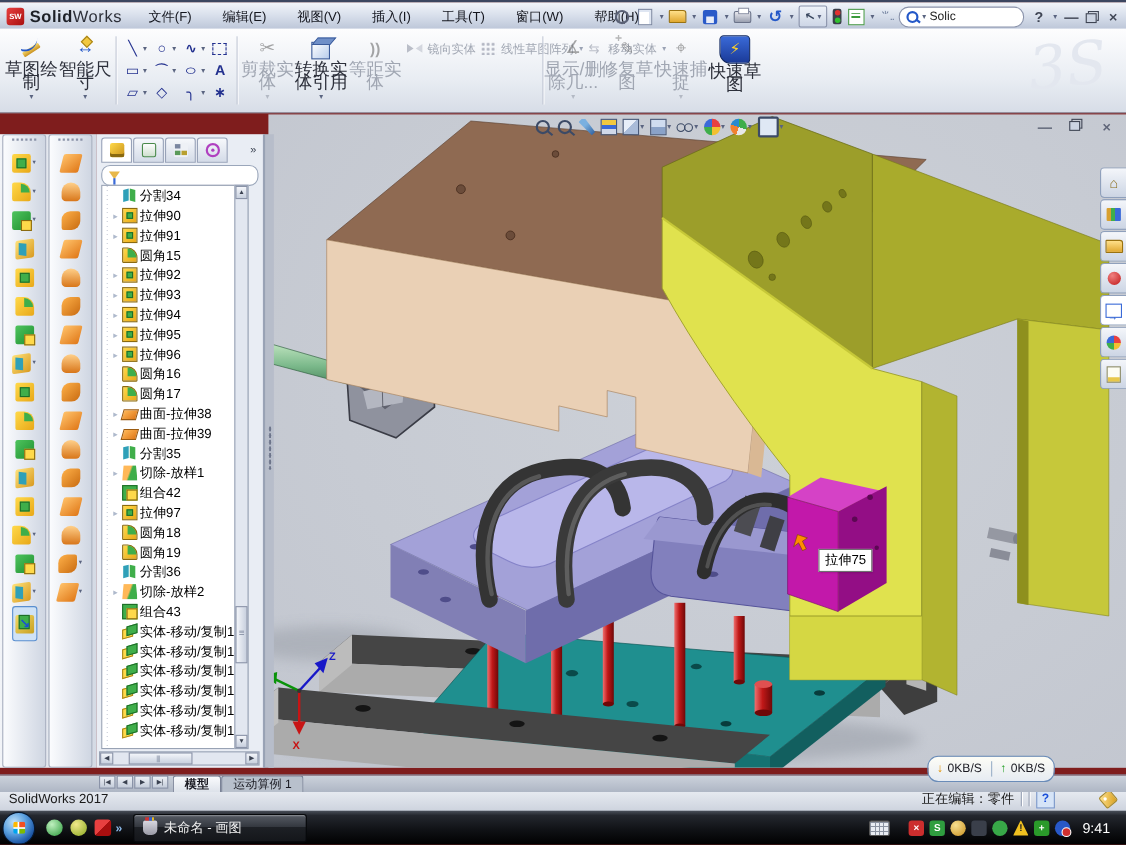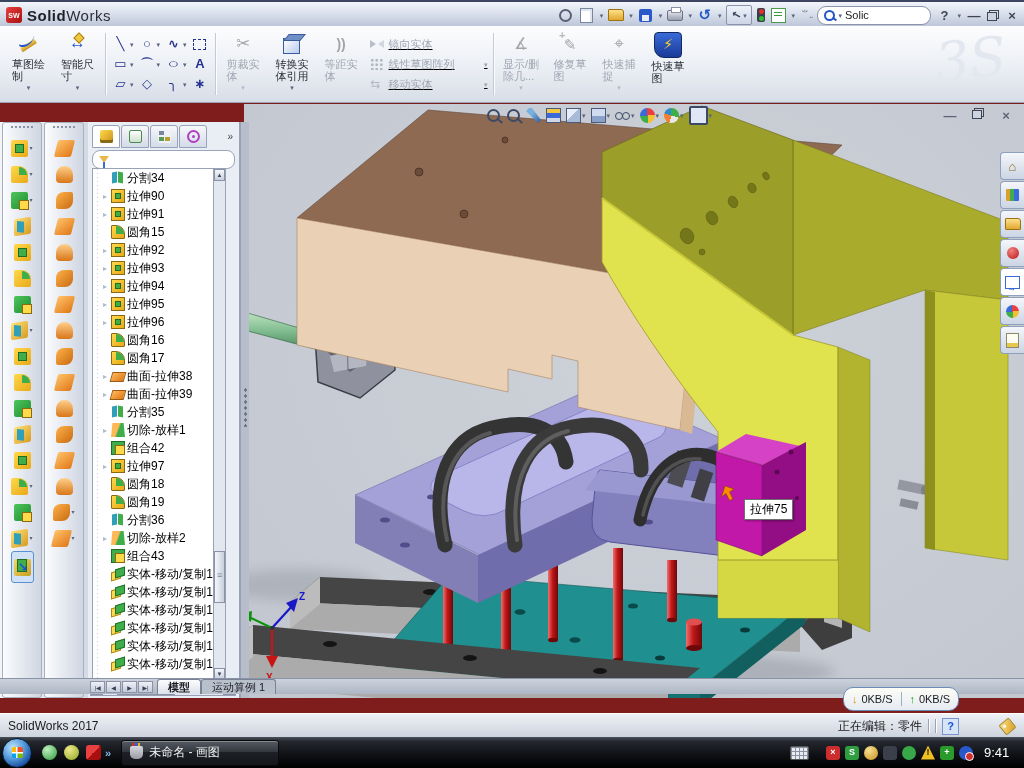--- a/index.html
+++ b/index.html
@@ -47,21 +47,21 @@
   .wb-res{position:relative;width:12px;height:11px;}
   .wb-res::before{content:"";position:absolute;right:0;top:0;width:8px;height:7px;border:1.5px solid #3f4554;}
   .wb-res::after{content:"";position:absolute;left:0;bottom:0;width:8px;height:7px;border:1.5px solid #3f4554;background:#ccd4e2;}
   
   #ribbon{position:absolute;left:0;top:26px;width:1024px;height:77px;
     background:linear-gradient(#fdfdfe,#e9edf3 60%,#d7dde7);border-bottom:1px solid #9aa2b4;
     display:flex;align-items:flex-start;padding:4px 0 0 4px;box-sizing:border-box;}
   #dswm{position:absolute;right:18px;top:2px;font-family:"DejaVu Serif","Liberation Serif",serif;
     font-style:italic;font-size:54px;color:#e3e7ef;transform:rotate(-6deg);pointer-events:none;}
   .rbig{width:47px;display:flex;flex-direction:column;align-items:center;margin:2px 1px 0 1px;}
-  .rbig .rlabel{font-size:11px;line-height:12px;color:#2c2f3a;margin-top:2px;white-space:nowrap;}
+  .rbig .rlabel{font-size:16px;line-height:12px;text-align:center;color:#2c2f3a;margin-top:2px;white-space:nowrap;}
   .rbig.dis .rlabel{color:#a0a6b2;}
   .rbig .rdd{font-size:7px;color:#5a6480;margin-top:2px;}
   .rbig.dis .rdd{color:#b3b9c4;}
   .ric{width:26px;height:24px;position:relative;}
   .rbig.dis .ric{filter:grayscale(1) opacity(.5);}
   .ric.pencil::before{content:"";position:absolute;left:4px;top:11px;width:17px;height:5px;
     background:linear-gradient(#f8d868,#c89020);transform:rotate(-33deg);border-radius:1px;}
   .ric.pencil::after{content:"";position:absolute;left:3px;top:2px;width:15px;height:11px;
     border-bottom:2px solid #2458c8;border-radius:0 0 14px 3px;}
   .ric.dimension::before{content:"↔";position:absolute;width:100%;text-align:center;
@@ -79,21 +79,21 @@
   .ric.repair::after{content:"+";position:absolute;left:2px;top:-3px;font-size:11px;font-weight:bold;color:#3a8a3a;}
   .ric.snap::before{content:"⌖";position:absolute;width:100%;text-align:center;font-size:17px;color:#4a5068;line-height:24px;}
   .ric.rapid{background:linear-gradient(#3a6ad8,#1a3a98);border-radius:4px 4px 4px 10px;border:1px solid #12285f;}
   .ric.rapid::before{content:"⚡";position:absolute;width:100%;text-align:center;font-size:14px;line-height:22px;color:#ffd22a;}
   .rsep{width:1px;height:62px;background:#c3c9d6;margin:3px 3px 0 3px;box-shadow:1px 0 0 #fdfdfe;}
   #entgrid{display:grid;grid-template-columns:repeat(4,auto);grid-auto-rows:20px;margin:4px 2px 0 2px;column-gap:2px;}
   .ecell{display:flex;align-items:center;gap:2px;padding:0 2px;}
   .eg{width:15px;text-align:center;font-size:13px;color:#23318f;font-weight:bold;line-height:18px;}
   .eg.ell{transform:scaleX(1.5);display:inline-block;}
   .eg.selbox{width:11px;height:9px;border:1px dashed #23318f;}
-  #rstack{display:flex;flex-direction:column;justify-content:space-between;margin:6px 2px 0 4px;gap:4px;width:118px;text-decoration:underline;}
+  #rstack{display:flex;justify-content:space-between;margin:6px 2px 0 4px;gap:4px;width:118px;}
   .srow{display:flex;align-items:center;gap:5px;height:16px;}
   .srow .slbl{font-size:11px;color:#a0a6b2;white-space:nowrap;flex:1;}
   .sic{width:14px;height:12px;position:relative;opacity:.55;}
   .sic.mirror::before{content:"";position:absolute;left:0;top:2px;border-left:6px solid #8a90a0;border-top:4px solid transparent;border-bottom:4px solid transparent;}
   .sic.mirror::after{content:"";position:absolute;right:0;top:2px;border-right:6px solid #b8bcc8;border-top:4px solid transparent;border-bottom:4px solid transparent;}
   .sic.pattern{background-image:radial-gradient(#7a8094 1.2px,transparent 1.4px);background-size:4.5px 4.5px;}
   .sic.move::before{content:"⇆";position:absolute;font-size:12px;color:#8a90a0;line-height:12px;left:1px;}
   .srow .dd{color:#9aa2b4;}
   
   #cmdtabs{position:absolute;left:0;top:103px;width:412px;height:19px;
@@ -210,22 +210,22 @@
   .tp-lib{width:13px;height:12px;background:linear-gradient(90deg,#d8a030 0 4px,#3fae4a 4px 8px,#3a6ad8 8px);border-radius:1px;}
   .tp-folder{width:14px;height:10px;background:linear-gradient(#ffe08a,#e0a830);border:1px solid #9a7210;border-radius:1px 3px 1px 1px;}
   .tp-ball{width:12px;height:12px;border-radius:50%;background:radial-gradient(circle at 35% 30%,#f08080,#c01818);}
   .tp-palette{width:13px;height:11px;background:#fff;border:1px solid #3a6ad8;position:relative;}
   .tp-palette::after{content:"→";position:absolute;left:1px;top:6px;color:#2458c8;font-size:9px;font-weight:bold;}
   .tp-sphere{width:13px;height:13px;border-radius:50%;background:conic-gradient(#e84040 0 25%,#f2c030 0 50%,#3fae4a 0 75%,#3a6ad8 0);}
   .tp-doc{width:11px;height:13px;background:#fdfdf2;border:1px solid #8a8a6a;box-shadow:inset 0 -4px 0 #e8c84a;}
   #tooltip{position:absolute;left:500px;top:395px;background:#fff;border:1px solid #707070;
     font-size:12px;color:#000;padding:1px 5px;box-shadow:1px 1px 2px rgba(0,0,0,.35);z-index:9;}
   
-  #modeltabs{position:absolute;left:0;top:678px;width:1024px;height:15px;
-    background:linear-gradient(#ccd2dc,#aeb6c4);border-top:1px solid #8a93a8;display:flex;align-items:flex-end;z-index:6;}
+  #modeltabs{position:absolute;left:0;top:704px;width:1024px;height:15px;
+    background:linear-gradient(#ccd2dc,#aeb6c4);border-top:1px solid #8a93a8;display:flex;align-items:flex-start;z-index:6;}
   #mtnav{display:flex;gap:1px;margin:0 4px 1px 90px;}
   .mtb{width:15px;height:12px;background:linear-gradient(#eef1f6,#c4ccda);border:1px solid #8a93a8;
     font-size:6px;color:#3a4150;display:flex;align-items:center;justify-content:center;box-sizing:border-box;}
   .mtab{font-size:11px;padding:0 10px;height:14px;line-height:14px;border:1px solid #7a8296;border-bottom:none;
     border-radius:3px 3px 0 0;background:#b8c0cc;color:#1a1a22;white-space:nowrap;}
   .mtab.active{background:linear-gradient(#fafbfd,#dde2ea);font-weight:bold;}
   
   #netbox{position:absolute;left:843px;top:687px;width:114px;height:22px;z-index:20;
     border:1px solid #6a8cb8;border-radius:10px;background:linear-gradient(#fdfdf6,#e6ebf2);
     display:flex;align-items:center;font-size:11px;color:#1a1a22;}
@@ -289,20 +289,29 @@
 </head>
 <body>
 
 <div id="root">
 
   <div id="titlebar">
     <div id="applogo">
       <div class="swcube">SW</div>
       <div id="apptitle"><b>Solid</b><span>Works</span></div>
     </div>
+    <div id="menubar">
+        <div class="menu-item">文件(F)</div>
+        <div class="menu-item">编辑(E)</div>
+        <div class="menu-item">视图(V)</div>
+        <div class="menu-item">插入(I)</div>
+        <div class="menu-item">工具(T)</div>
+        <div class="menu-item">窗口(W)</div>
+        <div class="menu-item">帮助(H)</div>
+      </div>
     <div id="titletools">
       <span class="ti">
           <span class="ti-pin"></span>
         </span>
       <span class="ti">
           <span class="ti-new"></span>
         </span>
         <span class="dd">▾</span>
       <span class="ti">
           <span class="ti-open"></span>

